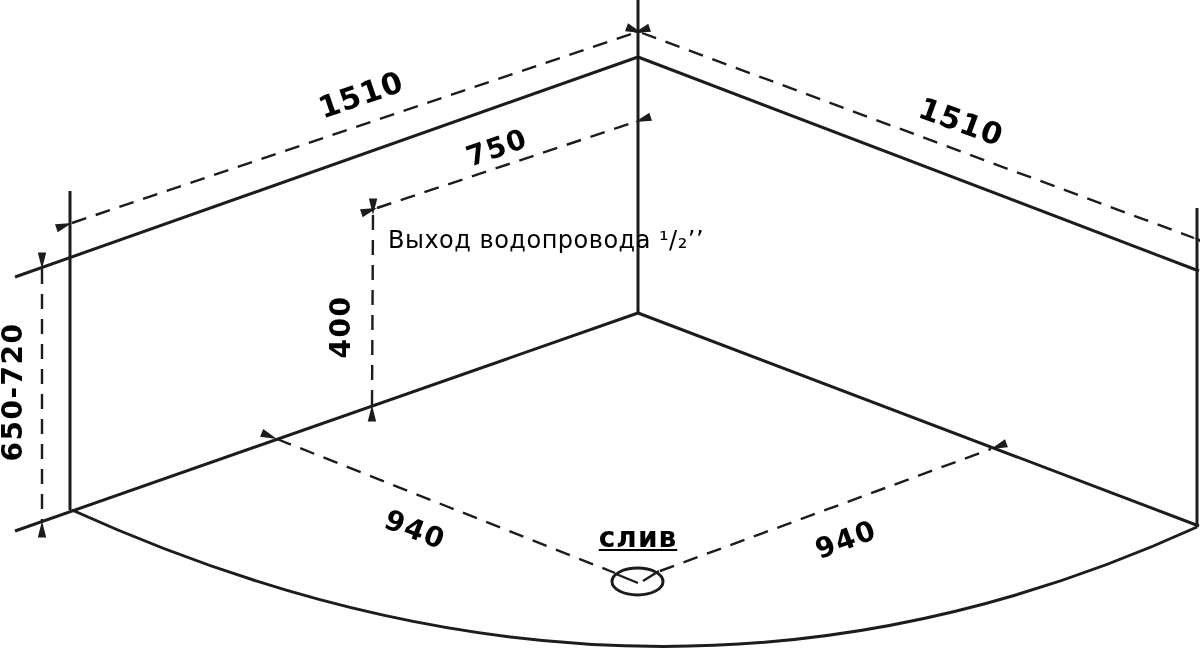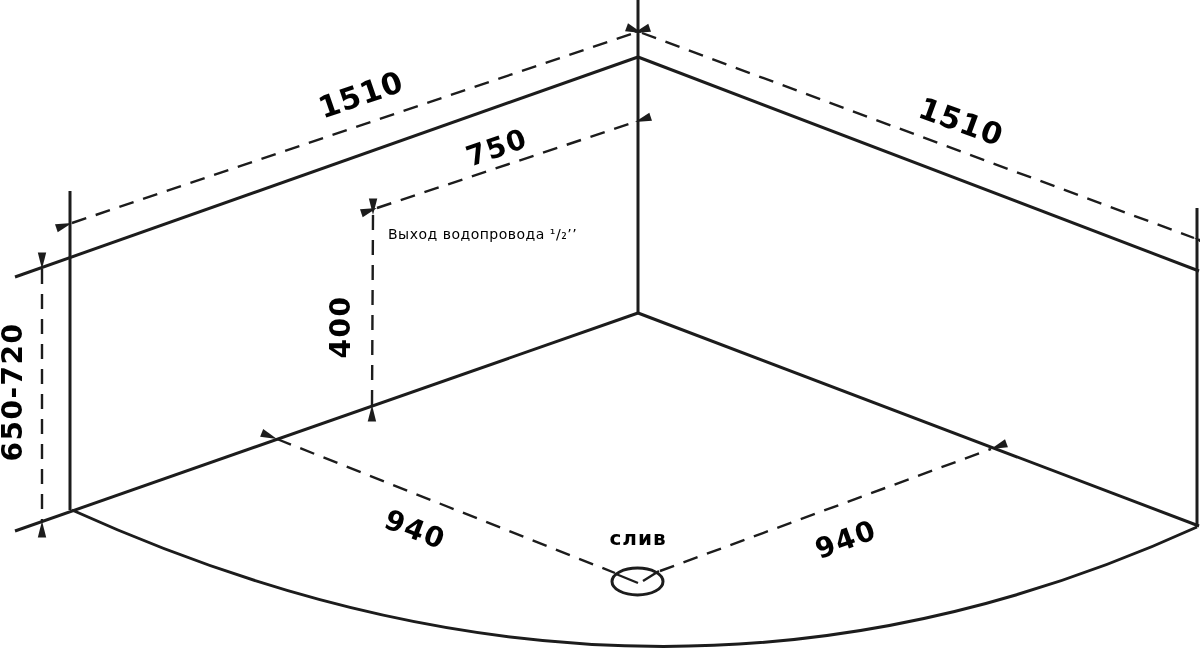--- a/index.html
+++ b/index.html
@@ -24,22 +24,22 @@
     transform:translate(-50%,-50%) rotate(var(--r,0deg));
     font-weight:bold;
     font-size:30px;
     letter-spacing:1px;
     line-height:1;
     user-select:none;
   }
   .lbl.small{font-size:28px;letter-spacing:1.5px;}
   .annotation{
     position:absolute;
-    left:388px;top:225px;
-    font-size:14px;
+    left:388px;top:231px;
+    font-size:24px;
     line-height:18px;
     letter-spacing:0.5px;
     font-weight:normal;
     color:var(--text-color);
     white-space:nowrap;
   }
   .annotation span{display:block;}
 </style>
 </head>
 <body>
@@ -87,19 +87,19 @@
   <div class="lbl small" style="left:497px;top:148px;--r:-19deg;">750</div>
 
   <div class="lbl small" style="left:341px;top:327px;--r:-90deg;">400</div>
 
   <div class="lbl small" style="left:13px;top:392px;--r:-90deg;">650-720</div>
 
   <div class="lbl small" style="left:415px;top:530px;--r:21deg;">940</div>
 
   <div class="lbl small" style="left:846px;top:540px;--r:-20deg;">940</div>
 
-  <div class="lbl" style="left:638px;top:538px;--r:0deg;font-size:20px;letter-spacing:1px;">слив</div>
+  <div class="lbl" style="left:638px;top:538px;--r:0deg;font-size:28px;letter-spacing:1px;text-decoration:underline;">слив</div>
 
   <div class="annotation">
     <span>Выход водопровода ¹/₂’’</span>
   </div>
 
 </div>
 
 </body></html>

